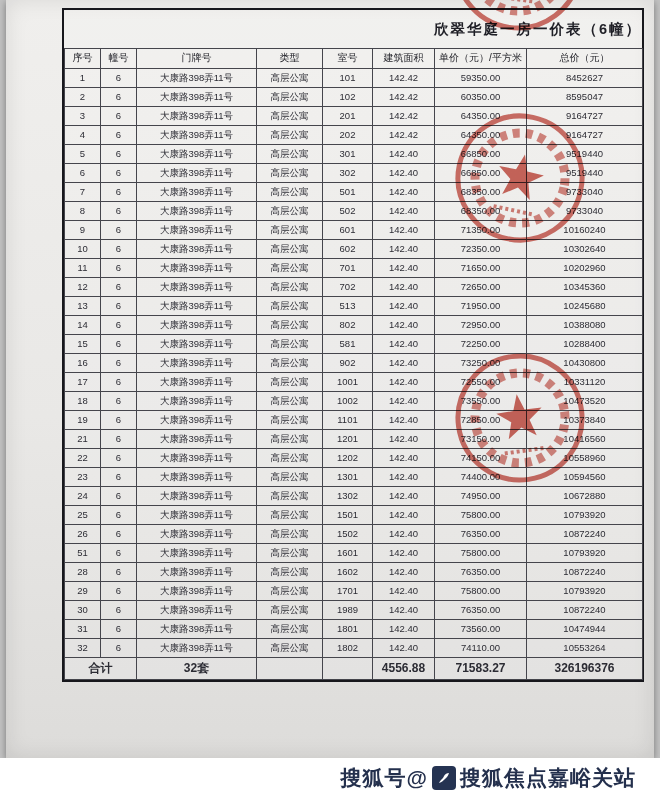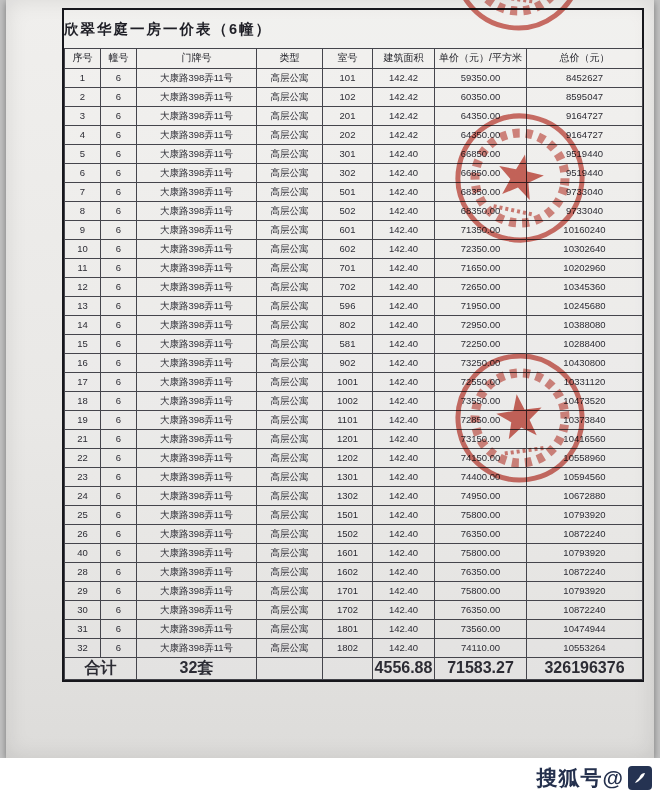--- a/index.html
+++ b/index.html
@@ -14,40 +14,40 @@
     position:absolute;left:6px;top:0;width:648px;height:758px;
     background:linear-gradient(180deg,#f0efed 0%,#e9e8e6 55%,#dddcda 100%);
     box-shadow:0 2px 7px rgba(0,0,0,.38), inset 0 0 22px rgba(0,0,0,.10);
   }
   .frame{
     position:absolute;left:56px;top:8px;width:578px;
     border:2.5px solid #17171c;
     background:rgba(255,255,255,0.12);
   }
   .title{
-    height:38px;line-height:38px;text-align:left;
+    height:38px;line-height:38px;text-align:right;
     font-size:14.5px;font-weight:bold;color:#1f1f26;letter-spacing:2px;
   }
   table{border-collapse:collapse;width:100%;table-layout:fixed;}
   th,td{
     border:1px solid #45454c;
     font-size:9.5px;text-align:center;padding:0;
     color:#2c2c34;height:18px;line-height:1.05;
     overflow:hidden;white-space:nowrap;
   }
   th{font-size:10px;font-weight:normal;height:19px;color:#222229;}
-  tr.total td{height:21px;font-weight:bold;font-size:16px;}
+  tr.total td{height:21px;font-weight:bold;font-size:12px;}
   .stamps{
     position:absolute;left:0;top:0;width:648px;height:758px;
     pointer-events:none;mix-blend-mode:multiply;opacity:.85;
   }
   .footer{
     position:absolute;left:0;top:758px;width:660px;height:39px;
     background:#ffffff;display:flex;align-items:center;justify-content:flex-end;
-    padding-right:4px;box-sizing:border-box;
+    padding-right:24px;box-sizing:border-box;
   }
   .wm-text{
     font-size:21px;font-weight:bold;color:#24304d;letter-spacing:1px;
     line-height:39px;
   }
   .wm-logo{
     width:24px;height:24px;border-radius:4px;background:#253352;
     display:inline-flex;align-items:center;justify-content:center;
     margin:0 4px;flex:0 0 auto;
   }
@@ -204,21 +204,21 @@
               <td>702</td>
               <td>142.40</td>
               <td>72650.00</td>
               <td>10345360</td>
             </tr>
             <tr>
               <td>13</td>
               <td>6</td>
               <td>大康路398弄11号</td>
               <td>高层公寓</td>
-              <td>596</td>
+              <td>513</td>
               <td>142.40</td>
               <td>71950.00</td>
               <td>10245680</td>
             </tr>
             <tr>
               <td>14</td>
               <td>6</td>
               <td>大康路398弄11号</td>
               <td>高层公寓</td>
               <td>802</td>
@@ -330,21 +330,21 @@
               <td>26</td>
               <td>6</td>
               <td>大康路398弄11号</td>
               <td>高层公寓</td>
               <td>1502</td>
               <td>142.40</td>
               <td>76350.00</td>
               <td>10872240</td>
             </tr>
             <tr>
-              <td>40</td>
+              <td>51</td>
               <td>6</td>
               <td>大康路398弄11号</td>
               <td>高层公寓</td>
               <td>1601</td>
               <td>142.40</td>
               <td>75800.00</td>
               <td>10793920</td>
             </tr>
             <tr>
               <td>28</td>
@@ -364,21 +364,21 @@
               <td>1701</td>
               <td>142.40</td>
               <td>75800.00</td>
               <td>10793920</td>
             </tr>
             <tr>
               <td>30</td>
               <td>6</td>
               <td>大康路398弄11号</td>
               <td>高层公寓</td>
-              <td>1702</td>
+              <td>1989</td>
               <td>142.40</td>
               <td>76350.00</td>
               <td>10872240</td>
             </tr>
             <tr>
               <td>31</td>
               <td>6</td>
               <td>大康路398弄11号</td>
               <td>高层公寓</td>
               <td>1801</td>
@@ -425,15 +425,16 @@
 
   </div>
 
   <div class="footer">
     <span class="wm-text">搜狐号@</span>
     <span class="wm-logo">
       <svg width="16" height="16" viewBox="0 0 16 16">
         <path d="M3 13 C5 9 7 9 8 6 C9 4 11 3 13 3 C12 6 11 7 9 9 C7.5 10.5 6 12 3 13 Z" fill="#ffffff"></path>
       </svg>
     </span>
+    <span class="wm-text">搜狐焦点嘉峪关站</span>
   </div>
 
 </div>
 
 </body></html>

